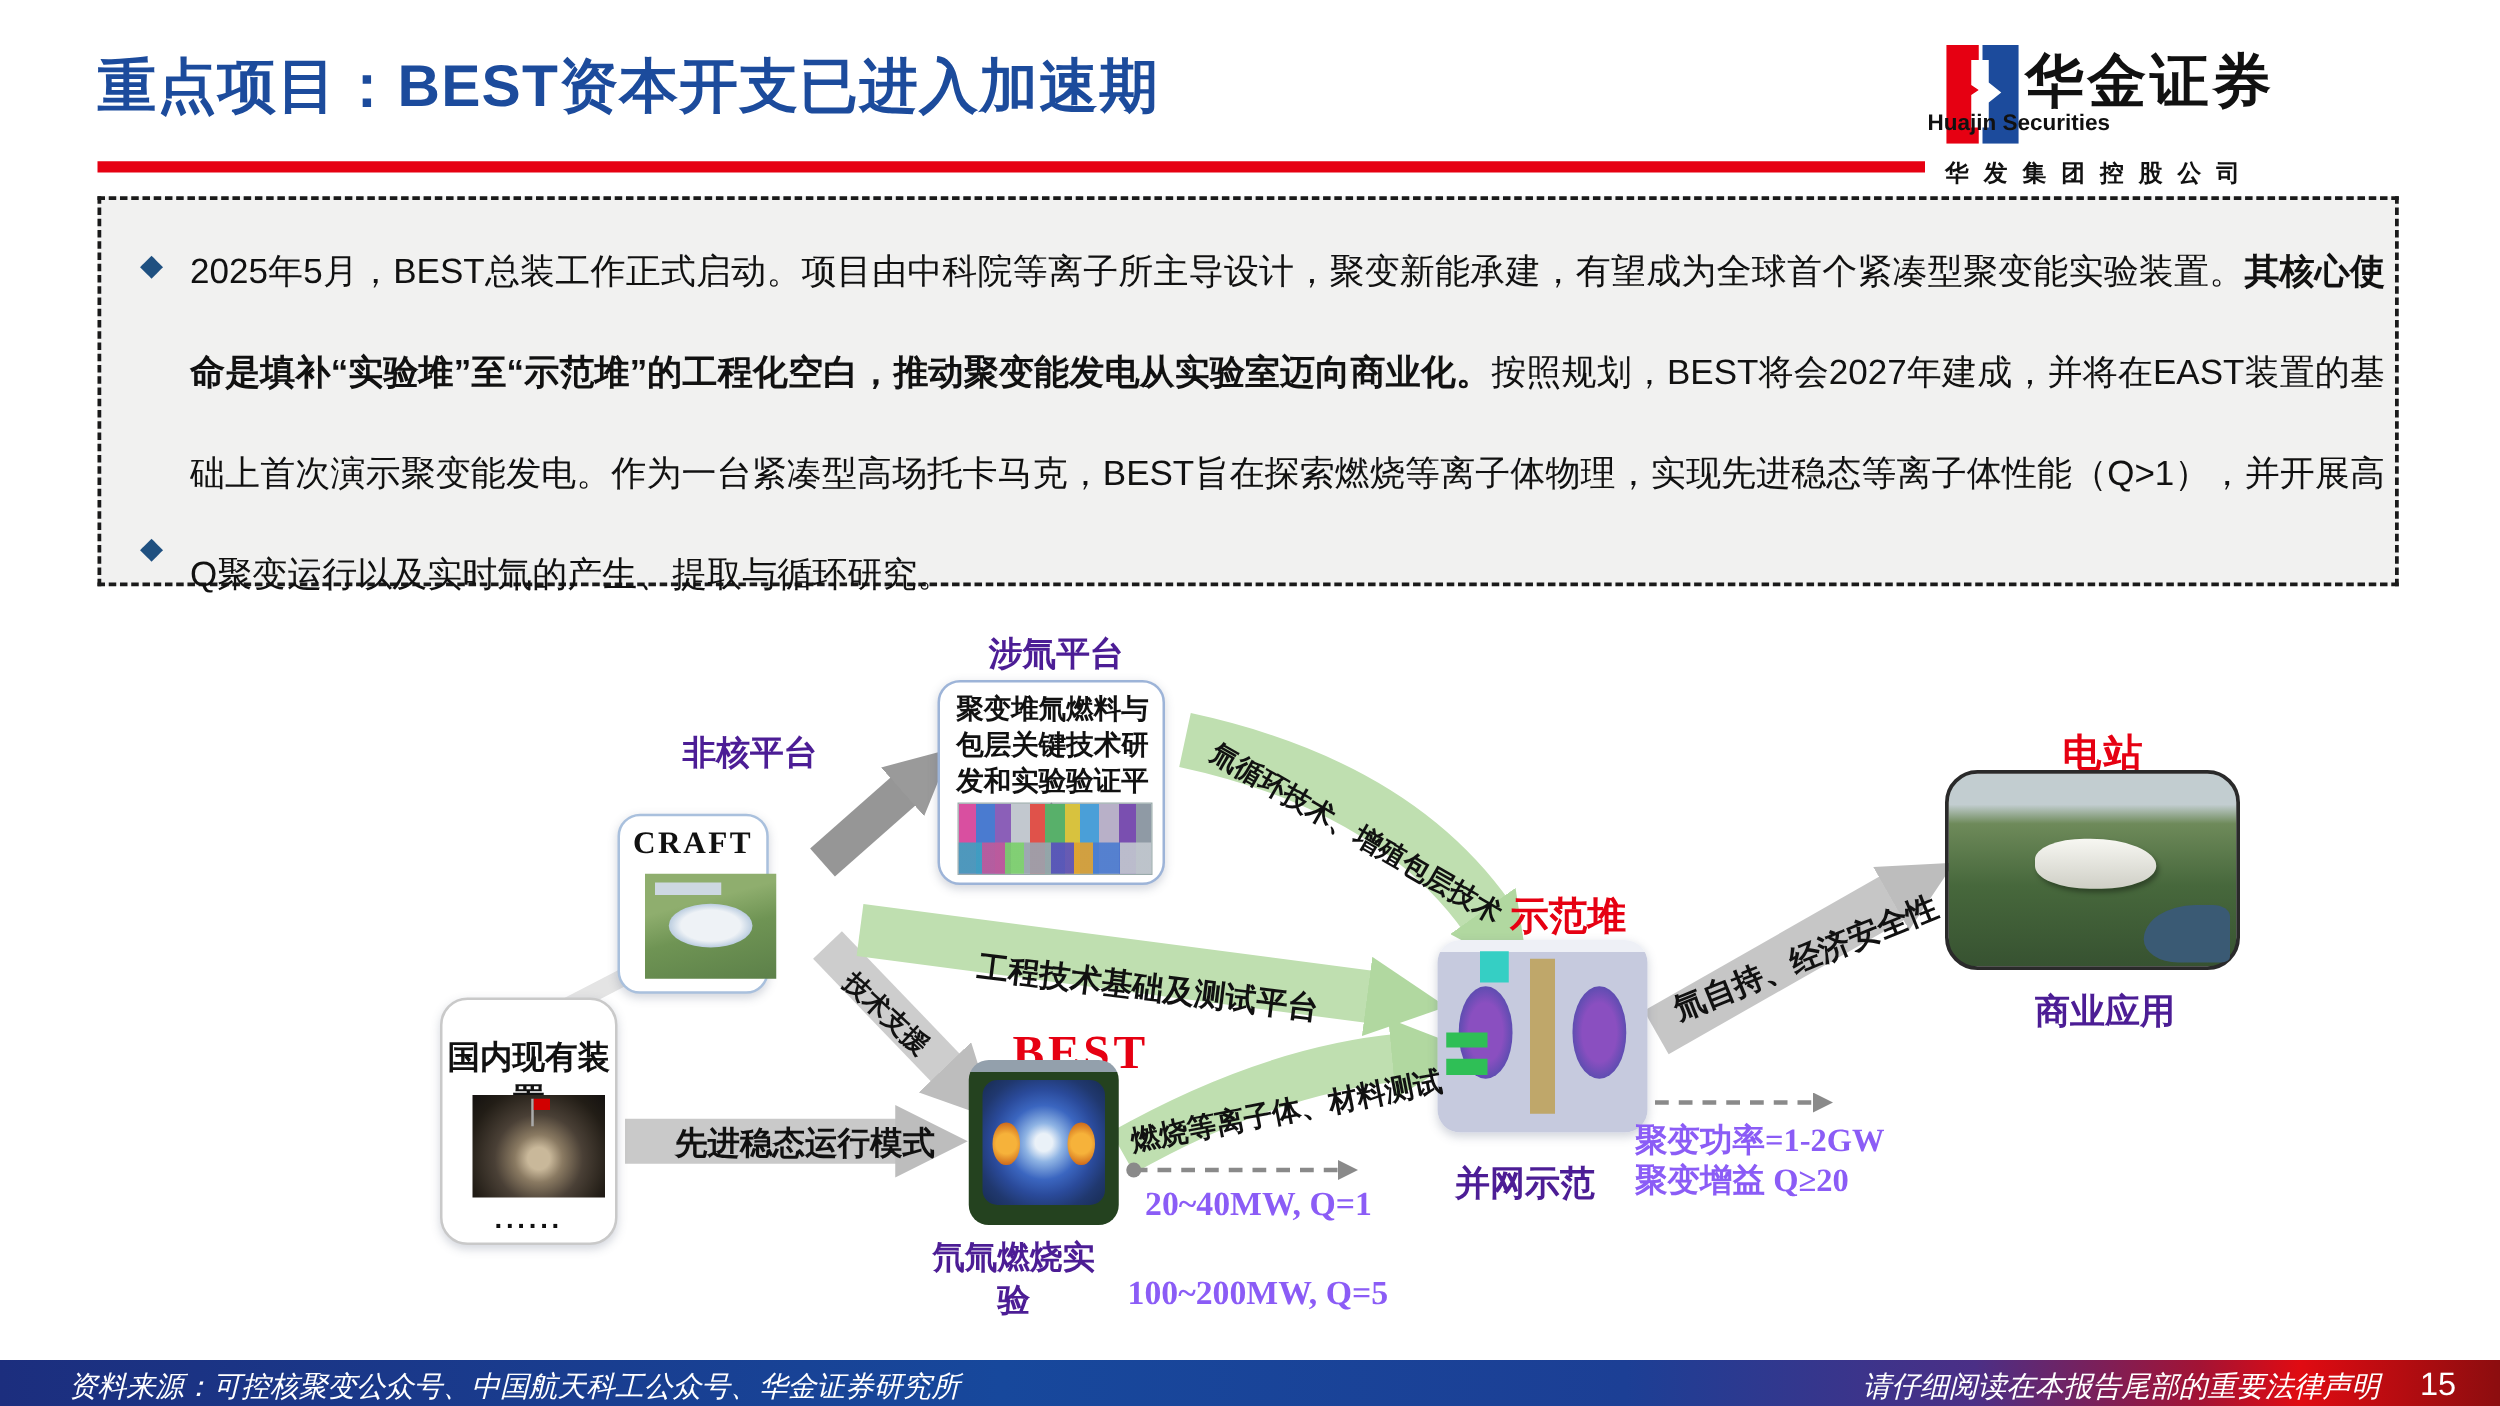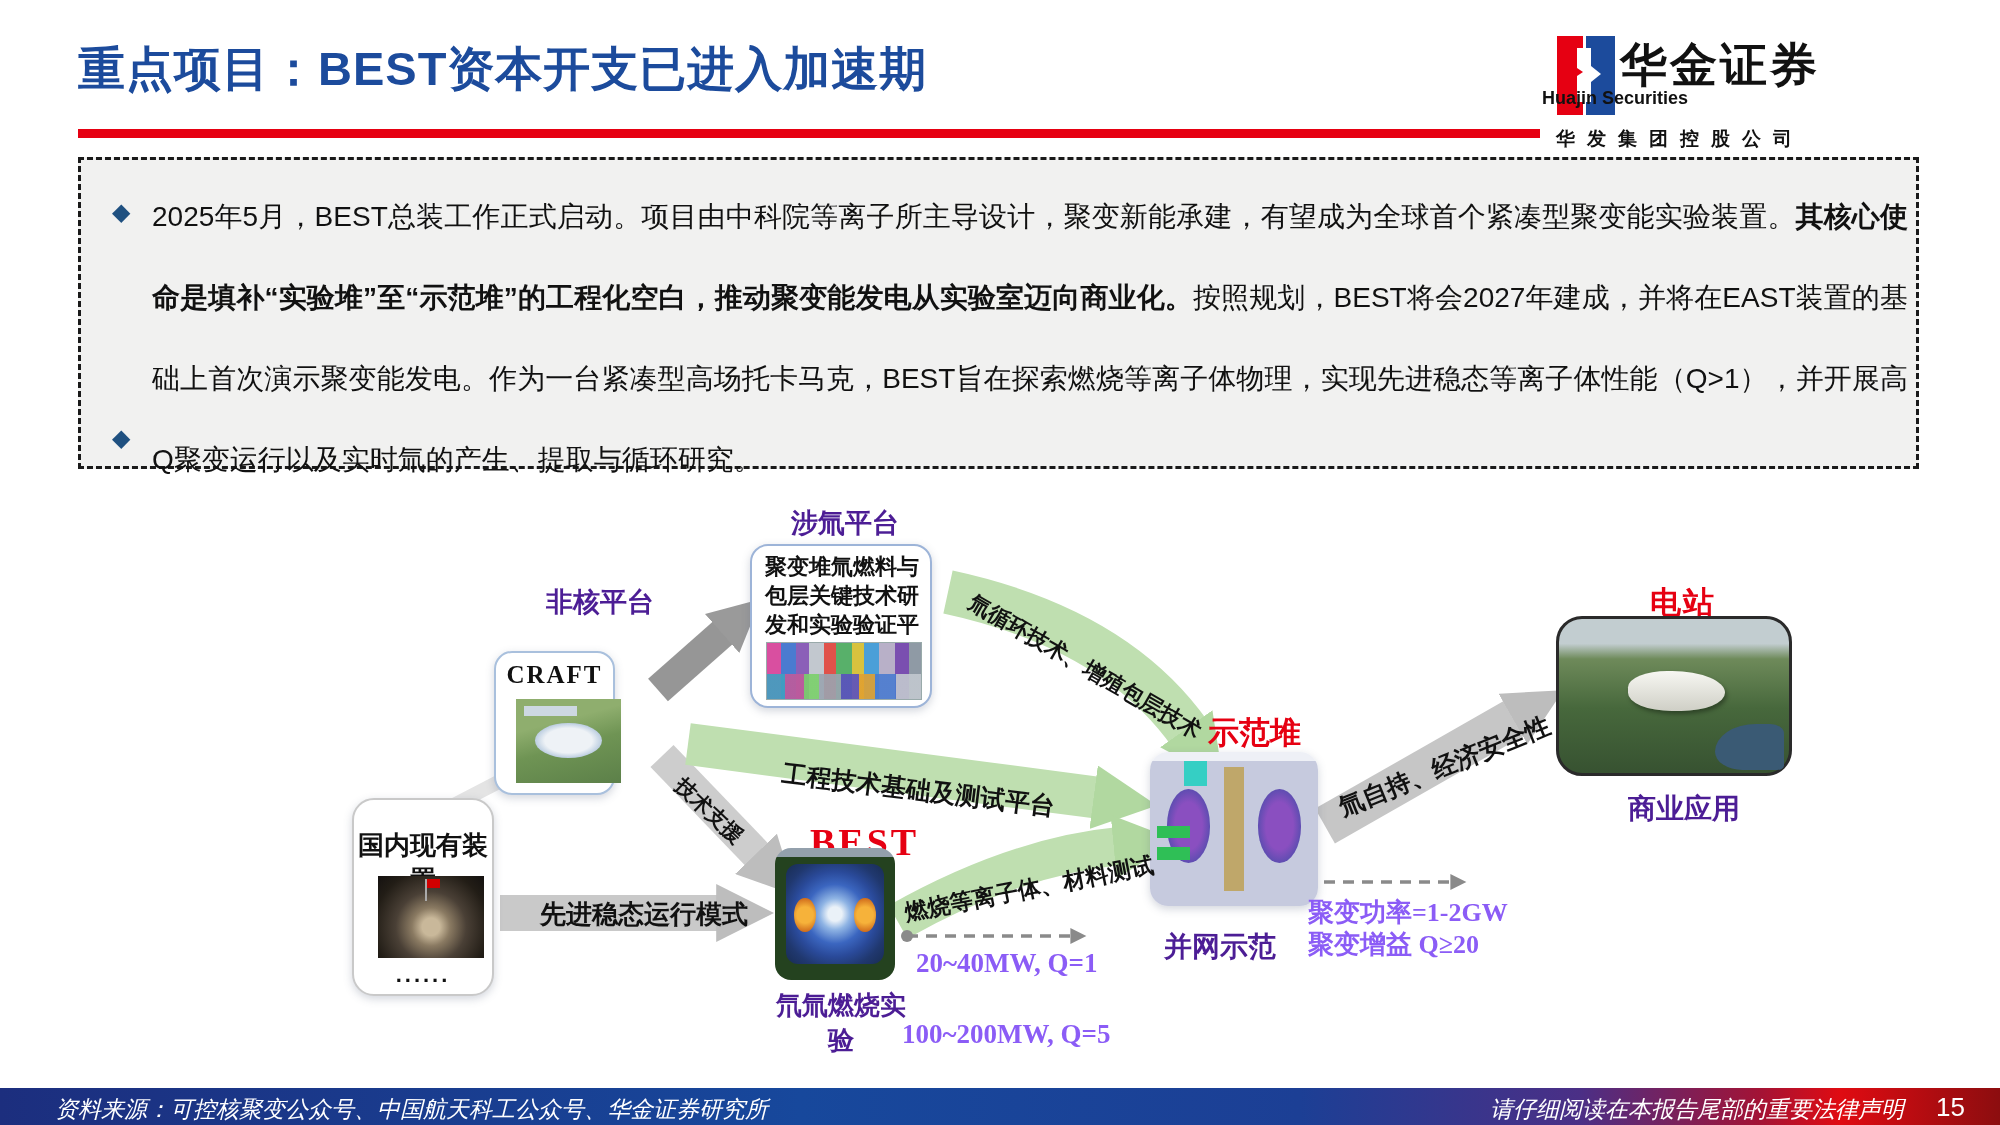--- a/index.html
+++ b/index.html
@@ -33,21 +33,21 @@
   }
   .b1-text .bold{font-weight:bold;}
   .b2-text{left:152px;top:421px;width:1760px;font-size:28px;font-weight:bold;color:#111;}
 
   
   .lbl-blue{color:#4c1d95;font-weight:bold;}
   .lbl-red{color:#e60012;font-weight:bold;}
   .lbl-tritium{left:770px;top:505px;width:150px;font-size:27px;text-align:center;}
   .lbl-nonnuclear{left:544px;top:584px;width:112px;font-size:27px;text-align:center;}
   .lbl-best{left:810px;top:820px;font-family:"Liberation Serif",serif;font-size:38px;letter-spacing:3px;}
-  .lbl-best-sub{left:766px;top:988px;width:150px;font-size:26px;text-align:center;}
+  .lbl-best-sub{left:736px;top:988px;width:150px;font-size:26px;text-align:center;}
   .lbl-demo{left:1208px;top:712px;font-size:31px;}
   .lbl-demo-sub{left:1162px;top:928px;width:116px;font-size:28px;text-align:center;}
   .lbl-station{left:1650px;top:582px;font-size:31px;letter-spacing:2px;}
   .lbl-station-sub{left:1626px;top:790px;width:116px;font-size:28px;text-align:center;}
 
   
   .node-box{background:#fff;border-radius:18px;box-shadow:0 3px 8px rgba(80,90,120,.25);box-sizing:border-box;}
   .tritium-box{left:750px;top:544px;width:182px;height:164px;border:2px solid #9db4d8;}
   .tritium-text{left:6px;top:6px;width:168px;font-size:22px;line-height:29px;font-weight:bold;color:#111;text-align:center;}
   .tritium-photo{left:14px;top:96px;width:154px;height:56px;border:1px solid #9aa;

